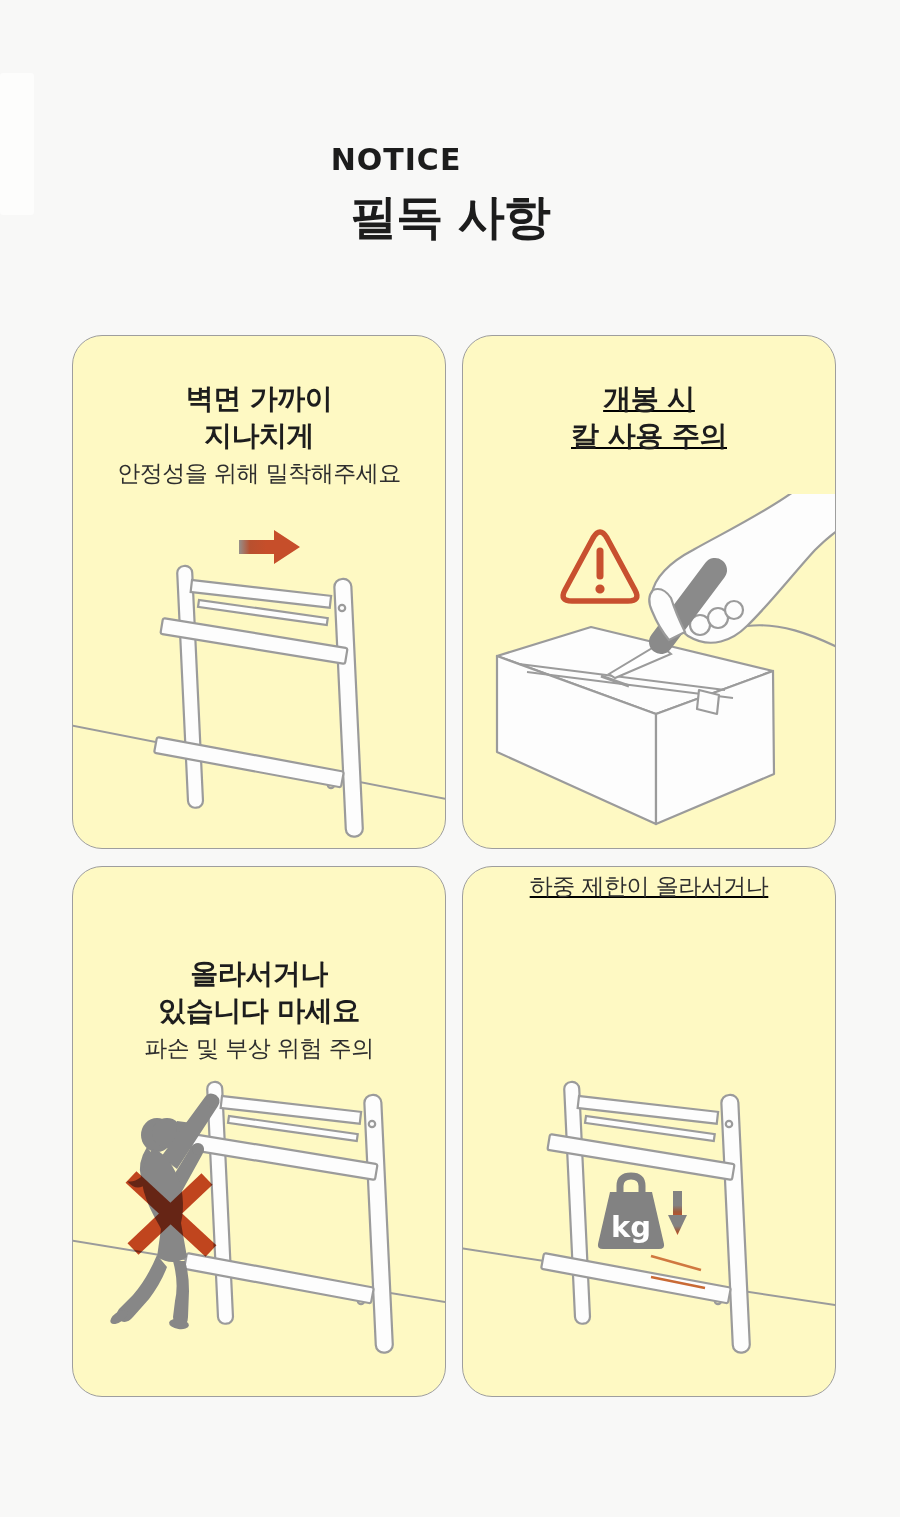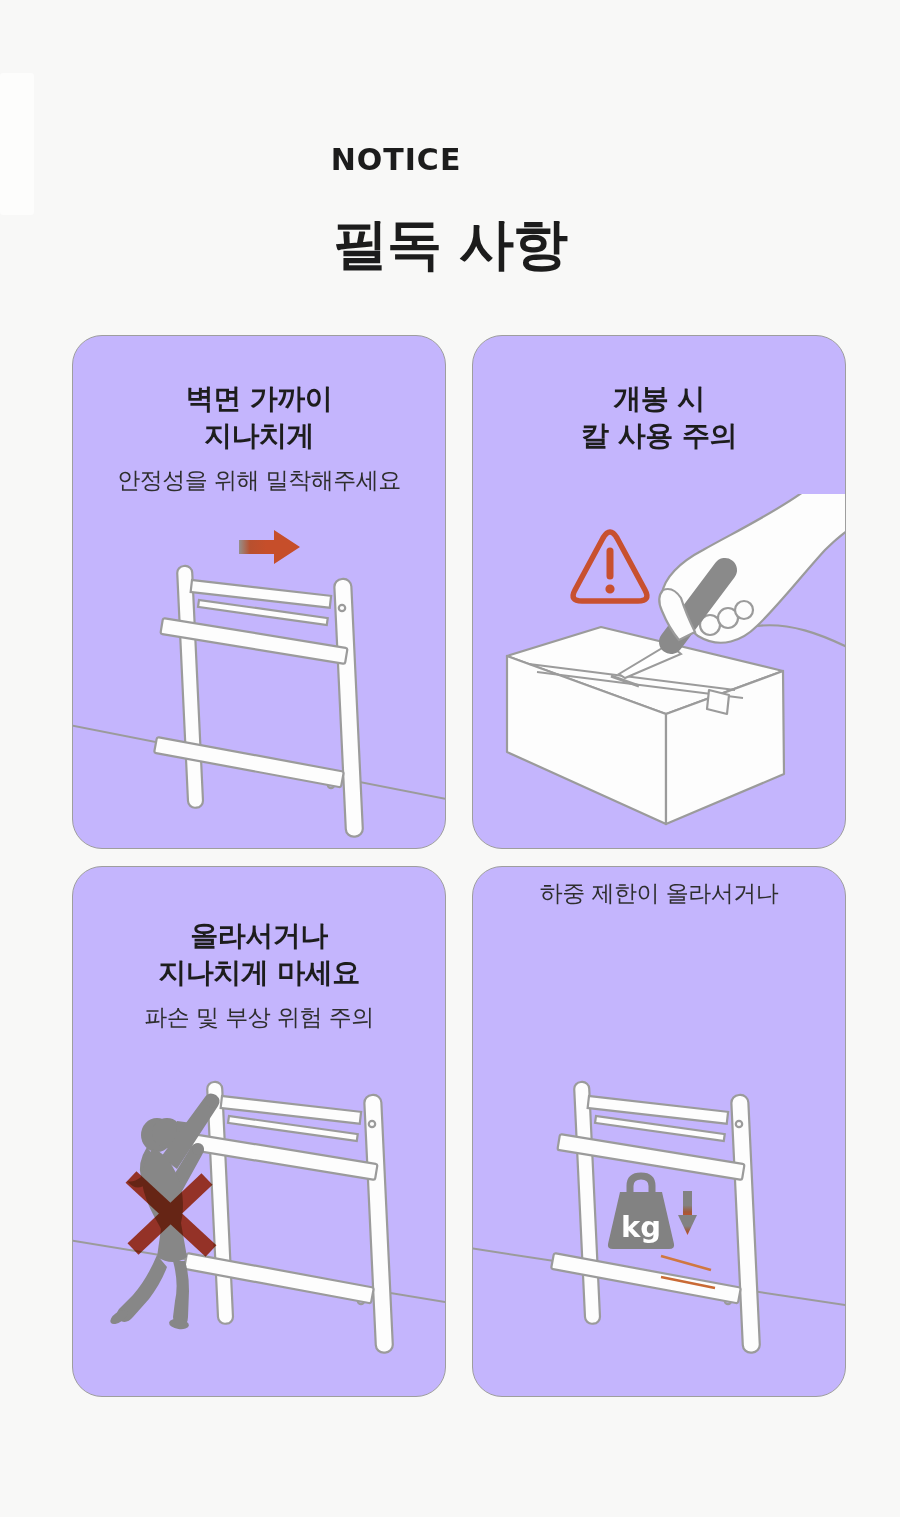--- a/index.html
+++ b/index.html
@@ -14,42 +14,42 @@
   .white-patch{
     position:absolute;left:0;top:73px;width:34px;height:142px;
     background:#ffffff;opacity:.65;border-radius:3px;
   }
   .eyebrow{
     position:absolute;top:142px;left:0;width:792px;
     text-align:center;font-size:30px;font-weight:800;
     letter-spacing:1px;color:#1c1c1c;
   }
   .page-title{
-    position:absolute;top:208px;left:0;width:900px;
-    text-align:center;font-size:55px;font-weight:800;
+    position:absolute;top:186px;left:0;width:900px;
+    text-align:center;font-size:47px;font-weight:800;
     letter-spacing:-1px;color:#1c1c1c;
   }
   .card{
     position:absolute;width:374px;
-    background:#c4b5fd;border:1px solid #9e9e9e;border-radius:30px;
+    background:#fef9c3;border:1px solid #9e9e9e;border-radius:30px;
     box-sizing:border-box;overflow:hidden;
   }
   .card.r1{top:335px;height:514px;}
   .card.r2{top:866px;height:531px;}
   .card.c1{left:72px;}
-  .card.c2{left:472px;}
+  .card.c2{left:462px;text-decoration:underline;}
   .card-title{
     text-align:center;font-size:28px;line-height:37px;
     font-weight:800;color:#1d1d1d;letter-spacing:-0.5px;
   }
   .r1 .card-title{margin-top:44px;}
-  .r2 .card-title{margin-top:50px;}
+  .r2 .card-title{margin-top:88px;}
   .card-subtitle{
     text-align:center;font-size:23px;color:#2e2e2e;
-    margin-top:11px;letter-spacing:-0.5px;
+    margin-top:4px;letter-spacing:-0.5px;
   }
   .illus{position:absolute;left:0;bottom:0;width:374px;display:block;}
   svg{display:block;}
   .kg-label{font-family:"DejaVu Sans","Liberation Sans",sans-serif;font-size:29px;font-weight:600;}
 </style>
 </head>
 <body>
 
 <div class="page">
 
@@ -132,21 +132,21 @@
         <path d="M196,150 L208,160 L152,184 L146,180 Z" fill="#ffffff" stroke="#9b9b9b" stroke-width="2"></path>
         <line x1="252" y1="76" x2="198" y2="148" stroke="#8a8a8a" stroke-width="24" stroke-linecap="round"></line>
         <path d="M190,96 Q183,104 189,117 Q196,134 206,146 L222,138 Q213,120 208,104 Q200,92 190,96 Z" fill="#fdfdfd" stroke="#9b9b9b" stroke-width="2.2"></path>
       </g>
     </svg>
   </div>
 
   <div class="card r2 c1">
     <div class="card-title">
       <span>올라서거나</span><br>
-      <span>지나치게 마세요</span>
+      <span>있습니다 마세요</span>
     </div>
     <div class="card-subtitle">파손 및 부상 위험 주의</div>
     <svg class="illus" viewBox="0 0 374 371" height="371">
       <line x1="-4" y1="215" x2="378" y2="278" stroke="#9b9b9b" stroke-width="2"></line>
       <use href="#ladder" transform="translate(30,-15)"></use>
       <g fill="#878787">
         <ellipse cx="84" cy="110" rx="16" ry="17"></ellipse>
         <circle cx="94" cy="108" r="15"></circle>
         <path d="M104,96 L119,98 Q124,101 118,104 L103,108 Z"></path>
         <path d="M74,122 Q64,138 68,152 Q60,158 54,156 Q64,168 74,158 Q80,146 80,130 Z"></path>

